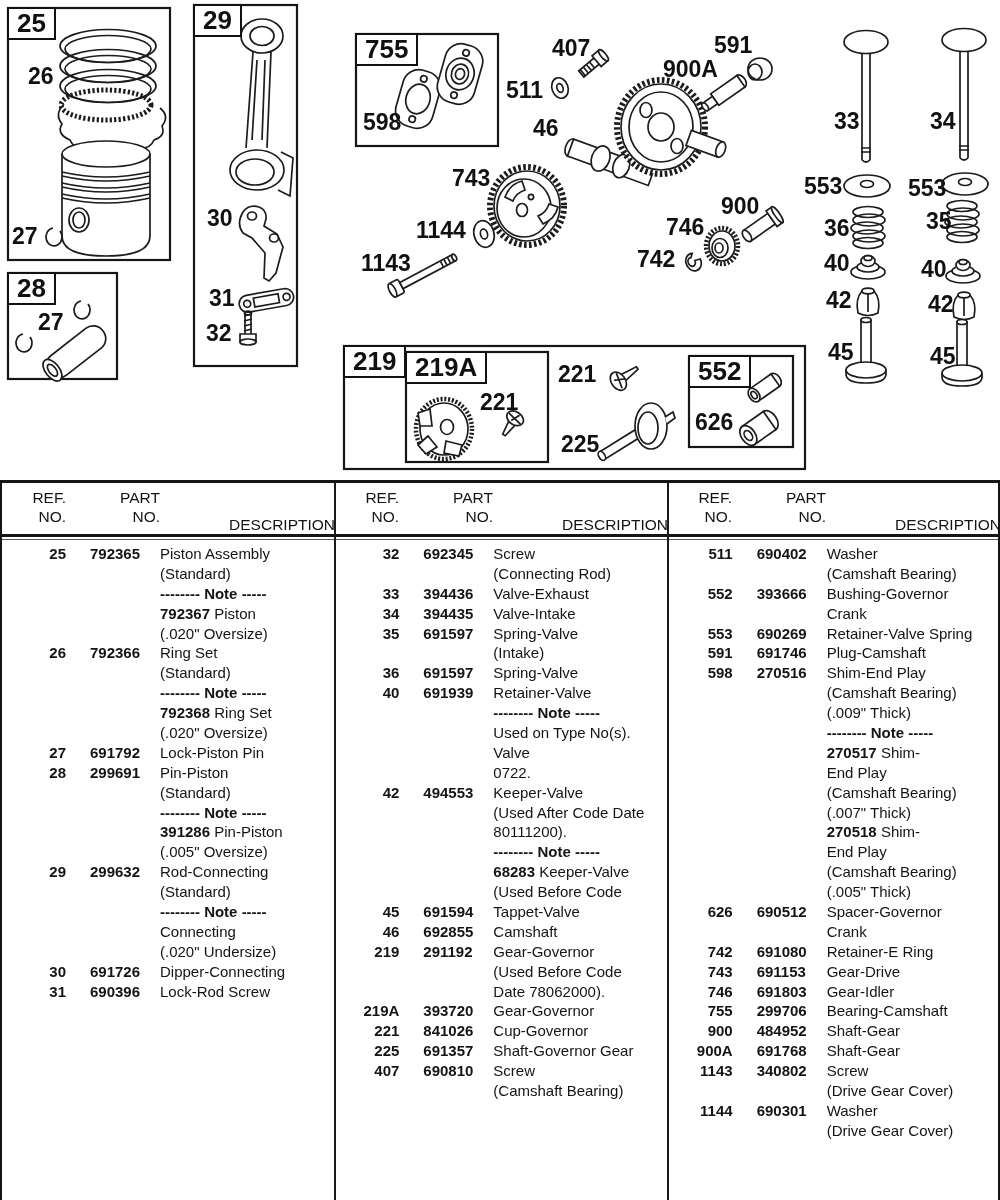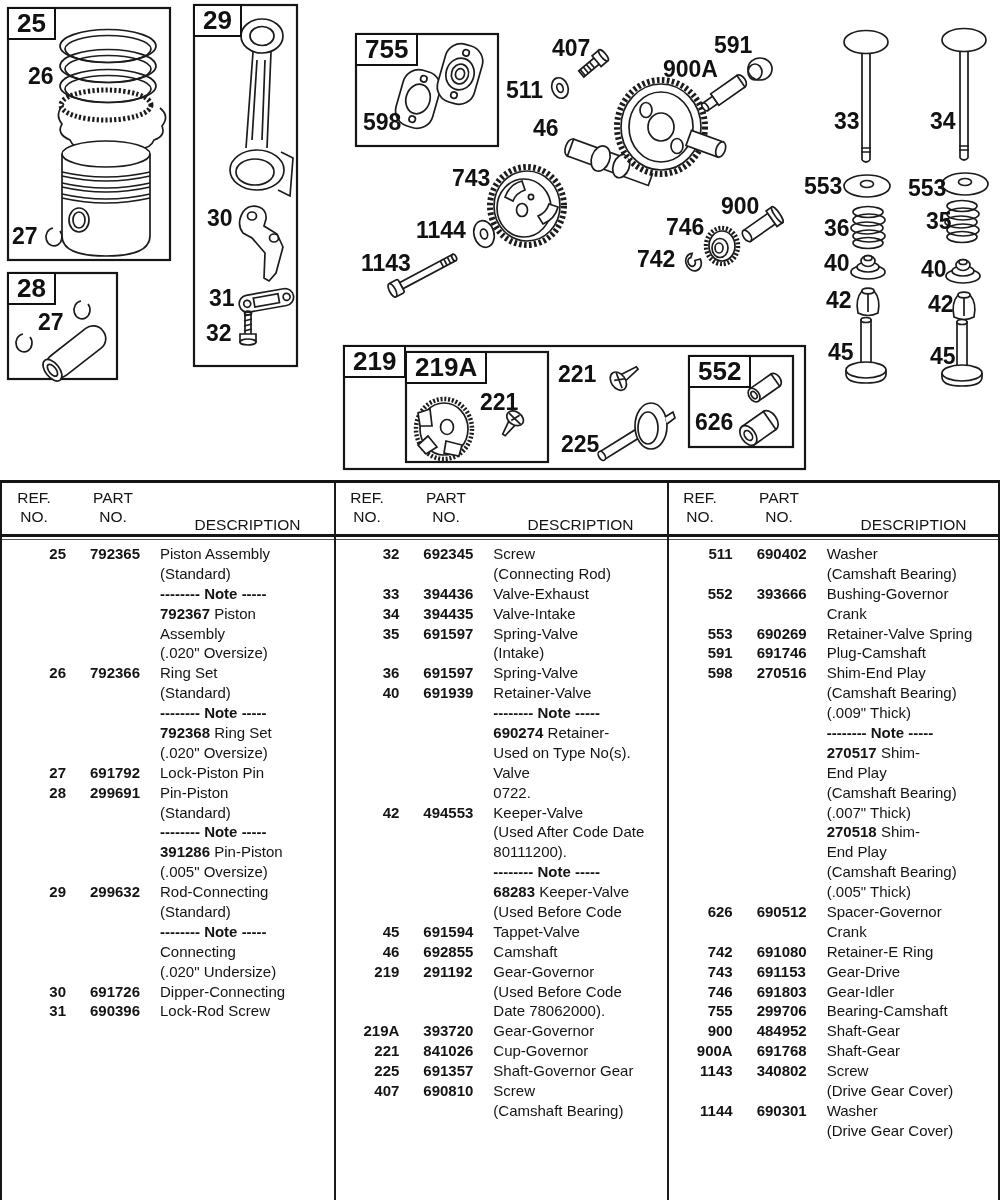--- a/index.html
+++ b/index.html
@@ -17,21 +17,21 @@
   .serr2{stroke-width:6;stroke-dasharray:2.6 2.4;}
   .serr3{stroke-width:4.5;stroke-dasharray:2 1.8;}
   
   .ptable{position:absolute;left:0;top:480px;width:1000px;height:720px;box-sizing:border-box;
           border-top:3px solid #151515;border-left:2px solid #151515;border-right:2px solid #151515;}
   .vline{position:absolute;top:0;bottom:0;width:2px;background:#1a1a1a;}
   .thead-row{display:flex;height:46px;padding-top:5px;border-bottom:3px solid #151515;}
   .hrule-thin{height:1px;background:#555;margin-top:2px;}
   .thead{display:grid;grid-template-columns:64px 94px 1fr;width:333px;flex:0 0 333px;
          font-size:15.5px;line-height:19px;}
-  .hc{text-align:center;}
+  .hc{text-align:right;}
   .hc.desc{align-self:end;}
   .tbody{display:flex;padding-top:4px;}
   .tcol{width:333.33px;flex:0 0 333.33px;}
   .trow{display:grid;grid-template-columns:64px 94px 1fr;height:19.9px;font-size:15px;
         line-height:19.9px;white-space:nowrap;}
   .tref{text-align:right;font-weight:bold;}
   .tpart{font-weight:bold;padding-left:24px;}
   .tdesc{padding-right:2px;}
   .tdesc .b{font-weight:bold;}
 </style>
@@ -445,25 +445,20 @@
             <span class="tdesc"><span class="b">-------- Note -----</span></span>
           </div>
           <div class="trow">
             <span class="tref"></span>
             <span class="tpart"></span>
             <span class="tdesc"><span class="b">792367</span><span> Piston</span></span>
           </div>
           <div class="trow">
             <span class="tref"></span>
             <span class="tpart"></span>
-            <span class="tdesc"><span>Assembly</span></span>
-          </div>
-          <div class="trow">
-            <span class="tref"></span>
-            <span class="tpart"></span>
             <span class="tdesc"><span>(.020" Oversize)</span></span>
           </div>
           <div class="trow">
             <span class="tref">26</span>
             <span class="tpart">792366</span>
             <span class="tdesc"><span>Ring Set</span></span>
           </div>
           <div class="trow">
             <span class="tref"></span>
             <span class="tpart"></span>
@@ -588,25 +583,20 @@
           </div>
           <div class="trow">
             <span class="tref">40</span>
             <span class="tpart">691939</span>
             <span class="tdesc"><span>Retainer-Valve</span></span>
           </div>
           <div class="trow">
             <span class="tref"></span>
             <span class="tpart"></span>
             <span class="tdesc"><span class="b">-------- Note -----</span></span>
-          </div>
-          <div class="trow">
-            <span class="tref"></span>
-            <span class="tpart"></span>
-            <span class="tdesc"><span class="b">690274</span><span> Retainer-</span></span>
           </div>
           <div class="trow">
             <span class="tref"></span>
             <span class="tpart"></span>
             <span class="tdesc"><span>Used on Type No(s).</span></span>
           </div>
           <div class="trow">
             <span class="tref"></span>
             <span class="tpart"></span>
             <span class="tdesc"><span>Valve</span></span>

